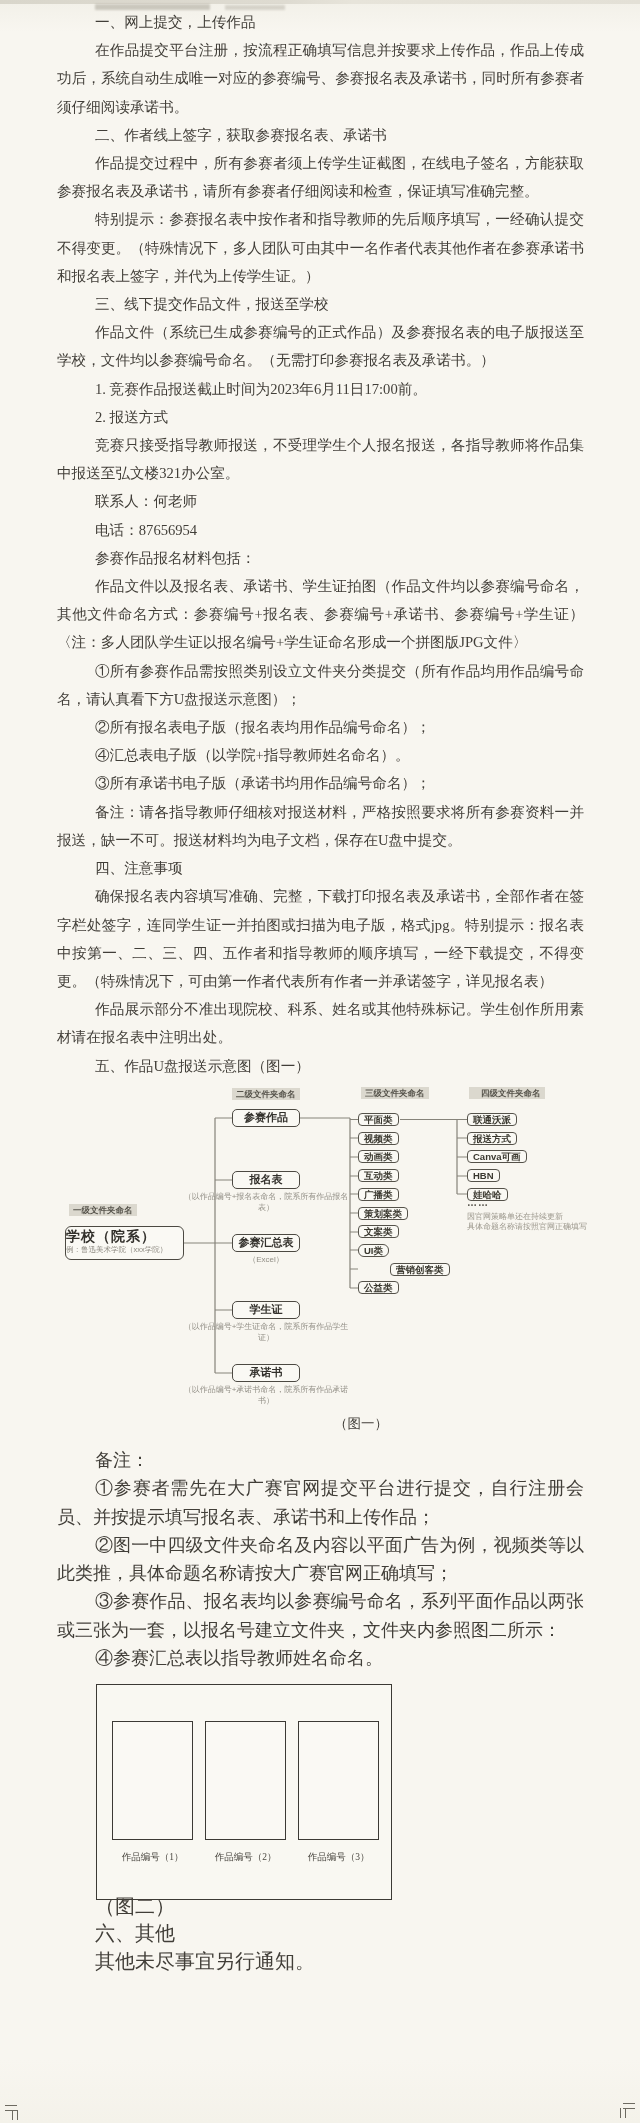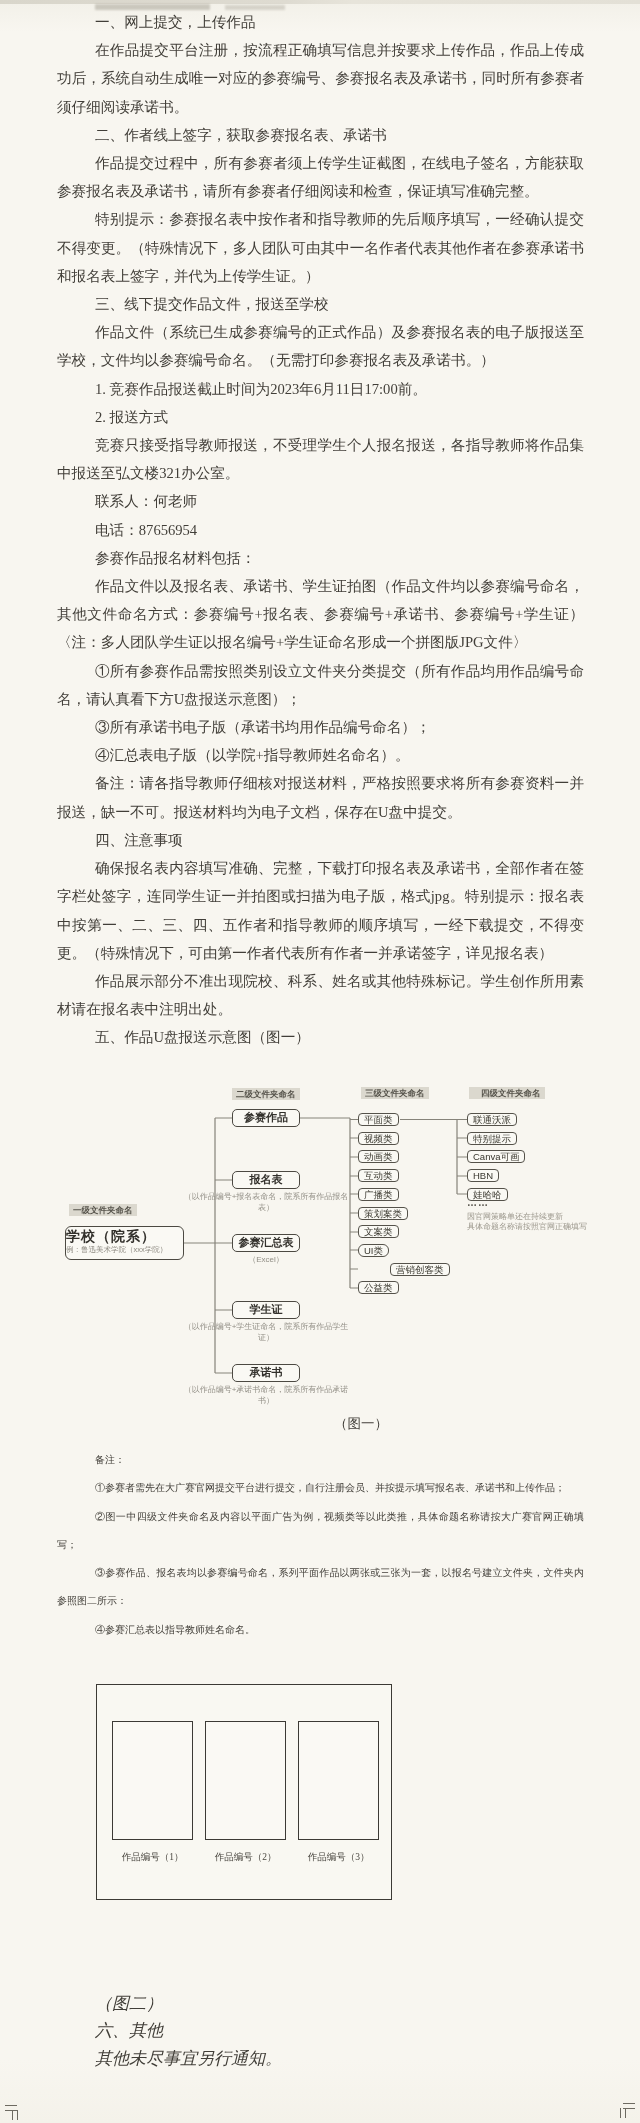--- a/index.html
+++ b/index.html
@@ -11,40 +11,40 @@
   
   .scan-top-band{position:absolute;left:0;top:0;width:640px;height:4px;
     background:linear-gradient(90deg,#d9d6cb 0%,#dedbd1 45%,#e7e4da 55%,#e3e0d6 100%);}
   .scan-smudge{position:absolute;background:#aaa69a;filter:blur(1.3px);opacity:.55;}
   .mark-h{position:absolute;width:12px;height:4px;border-top:1.2px solid #6d6a61;border-bottom:1.2px solid #6d6a61;}
   .mark-v{position:absolute;width:4px;height:10px;border-left:1.2px solid #6d6a61;border-right:1.2px solid #6d6a61;}
   
   .textcol{position:absolute;left:57px;width:527px;text-align:justify;}
   .textcol p{margin:0;text-indent:38px;}
   #region1{top:8px;font-size:14.6px;line-height:28.2px;}
-  #region2{top:1446px;font-size:10px;line-height:28.3px;}
-  #region3{top:1990px;font-size:17px;line-height:27.4px;font-style:italic;}
+  #region2{top:1446px;font-size:18px;line-height:28.3px;}
+  #region3{top:1893px;font-size:20px;line-height:27.4px;}
   
   .fig1{position:absolute;left:0;top:1080px;width:640px;height:352px;
     font-family:"Liberation Sans","DejaVu Sans",sans-serif;}
   .fig1 svg{position:absolute;left:0;top:0;}
   .lvl-label{position:absolute;font-size:8.5px;font-weight:bold;color:#56534b;
     background:#dbd8ce;padding:1px 4px;line-height:10px;white-space:nowrap;}
   .rootbox{position:absolute;left:65px;top:146px;width:119px;height:34px;
     border:1.4px solid #4c4942;border-radius:6px;background:#faf9f4;text-align:left;box-sizing:border-box;}
   .rootbox .rt{font-size:14px;font-weight:bold;letter-spacing:1px;line-height:17px;margin-top:1px;color:#33312c;}
   .rootbox .rx{font-size:7.5px;color:#8d8a81;line-height:9px;white-space:nowrap;}
   .fb2{position:absolute;left:232px;width:68px;height:18px;box-sizing:border-box;
     border:1.3px solid #4c4942;border-radius:5px;background:#faf9f4;
     font-size:11px;font-weight:bold;color:#33312c;text-align:center;line-height:15px;white-space:nowrap;}
   .fnote2{position:absolute;left:180px;width:172px;text-align:center;
     font-size:8px;line-height:10.5px;color:#918e85;}
   .fb3{position:absolute;height:13px;box-sizing:border-box;padding:0 5px;
     border:1px solid #55524a;border-radius:4px;background:#faf9f4;
-    font-size:9.5px;font-weight:normal;color:#3a382f;line-height:11px;white-space:nowrap;}
+    font-size:9.5px;font-weight:bold;color:#3a382f;line-height:11px;white-space:nowrap;}
   .ellip{position:absolute;left:467px;top:117px;font-size:10px;font-weight:bold;color:#55524a;letter-spacing:1px;}
   .fnote4{position:absolute;left:467px;top:132px;font-size:8px;line-height:10px;color:#9b978c;white-space:nowrap;}
   .fig1-caption{position:absolute;left:334px;top:1415px;font-size:13.5px;color:#413e38;}
   
   .fig2{position:absolute;left:96px;top:1684px;width:296px;height:216px;
     border:1.6px solid #3c3a35;box-sizing:border-box;background:#f9f8f2;}
   .slotrect{position:absolute;top:36px;width:81px;height:119px;border:1.6px solid #3c3a35;
     box-sizing:border-box;background:#faf9f4;}
   .slotlabel{position:absolute;top:166px;width:95px;text-align:center;font-size:9.5px;color:#4a4740;
     font-family:"Liberation Serif","DejaVu Serif",serif;}
@@ -67,22 +67,23 @@
       <p>三、线下提交作品文件，报送至学校</p>
       <p>作品文件（系统已生成参赛编号的正式作品）及参赛报名表的电子版报送至学校，文件均以参赛编号命名。（无需打印参赛报名表及承诺书。）</p>
       <p>1. 竞赛作品报送截止时间为2023年6月11日17:00前。</p>
       <p>2. 报送方式</p>
       <p>竞赛只接受指导教师报送，不受理学生个人报名报送，各指导教师将作品集中报送至弘文楼321办公室。</p>
       <p>联系人：何老师</p>
       <p>电话：87656954</p>
       <p>参赛作品报名材料包括：</p>
       <p>作品文件以及报名表、承诺书、学生证拍图（作品文件均以参赛编号命名，其他文件命名方式：参赛编号+报名表、参赛编号+承诺书、参赛编号+学生证）〈注：多人团队学生证以报名编号+学生证命名形成一个拼图版JPG文件〉</p>
       <p>①所有参赛作品需按照类别设立文件夹分类提交（所有作品均用作品编号命名，请认真看下方U盘报送示意图）；</p>
+      <p>②所有报名表电子版（报名表均用作品编号命名）；</p>
+      <p>④汇总表电子版（以学院+指导教师姓名命名）。</p>
       <p>③所有承诺书电子版（承诺书均用作品编号命名）；</p>
-      <p>④汇总表电子版（以学院+指导教师姓名命名）。</p>
       <p>备注：请各指导教师仔细核对报送材料，严格按照要求将所有参赛资料一并报送，缺一不可。报送材料均为电子文档，保存在U盘中提交。</p>
       <p>四、注意事项</p>
       <p>确保报名表内容填写准确、完整，下载打印报名表及承诺书，全部作者在签字栏处签字，连同学生证一并拍图或扫描为电子版，格式jpg。特别提示：报名表中按第一、二、三、四、五作者和指导教师的顺序填写，一经下载提交，不得变更。（特殊情况下，可由第一作者代表所有作者一并承诺签字，详见报名表）</p>
       <p>作品展示部分不准出现院校、科系、姓名或其他特殊标记。学生创作所用素材请在报名表中注明出处。</p>
       <p>五、作品U盘报送示意图（图一）</p>
     </div>
 
   <div class="fig1">
     <svg width="640" height="352" viewBox="0 0 640 352">
       <g stroke="#86837a" stroke-width="1.2" fill="none">
@@ -123,21 +124,21 @@
         <div class="fb3" style="left: 358px; top: 89px; text-align: center;">互动类</div>
         <div class="fb3" style="left: 358px; top: 108px;">广播类</div>
         <div class="fb3" style="left: 358px; top: 127px;">策划案类</div>
         <div class="fb3" style="left: 358px; top: 145px;">文案类</div>
         <div class="fb3" style="left: 358px; top: 164px; border-radius: 6px;">UI类</div>
         <div class="fb3" style="left: 358px; top: 183px; margin-left: 32px;">营销创客类</div>
         <div class="fb3" style="left: 358px; top: 201px;">公益类</div>
       </div>
     <div id="l4col">
         <div class="fb3" style="left: 467px; top: 33px;">联通沃派</div>
-        <div class="fb3" style="left: 467px; top: 52px;">特别提示</div>
+        <div class="fb3" style="left: 467px; top: 52px;">报送方式</div>
         <div class="fb3" style="left: 467px; top: 70px;">Canva可画</div>
         <div class="fb3" style="left: 467px; top: 89px;">HBN</div>
         <div class="fb3" style="left: 467px; top: 108px;">娃哈哈</div>
       </div>
 
     <div class="ellip">……</div>
     <div class="fnote4">
       <div>因官网策略单还在持续更新</div>
       <div>具体命题名称请按照官网正确填写</div>
     </div>

